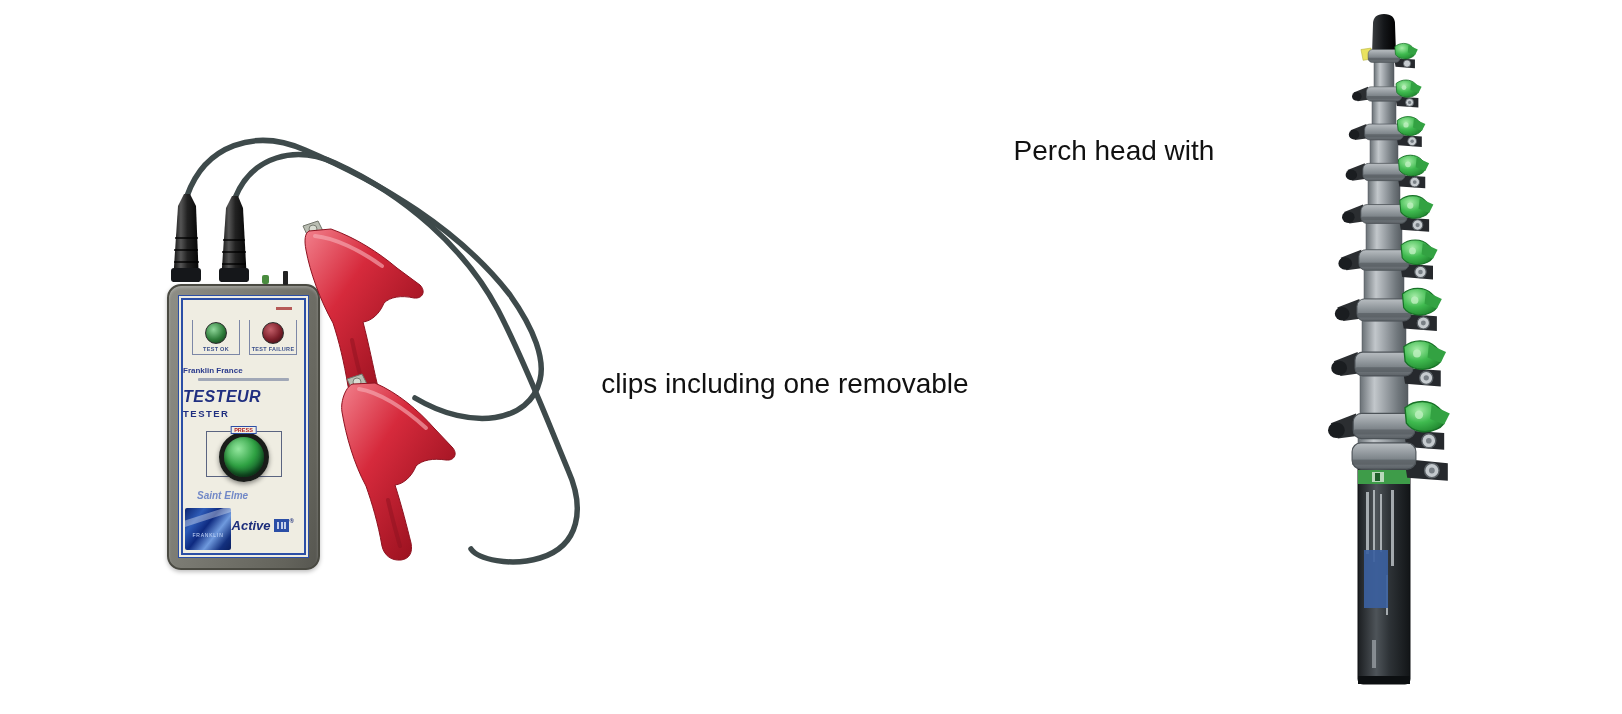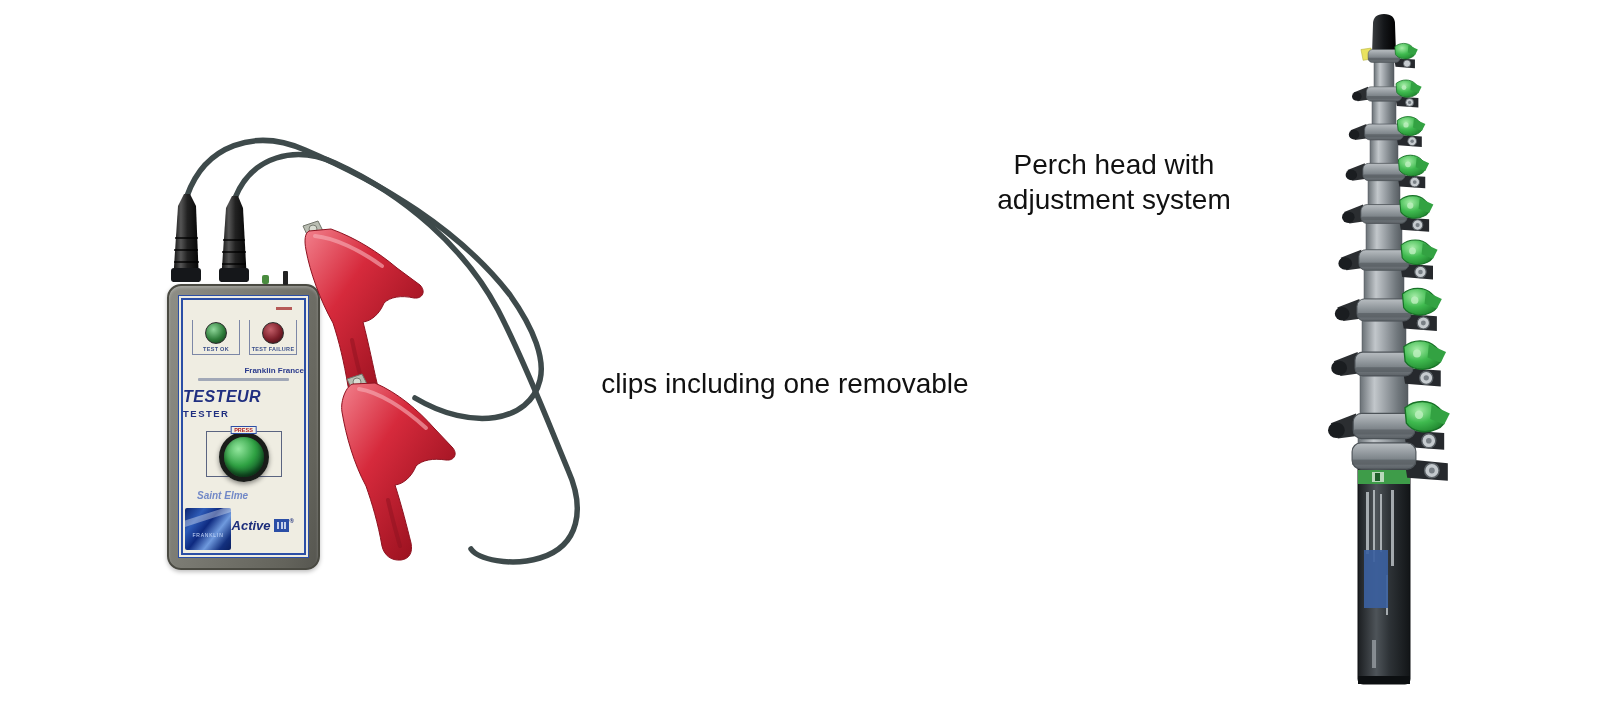--- a/index.html
+++ b/index.html
@@ -4,21 +4,21 @@
 <style>
   html,body{margin:0;padding:0;background:#fff;}
   .canvas{
     position:relative;width:1622px;height:714px;background:#ffffff;overflow:hidden;
     font-family:"Liberation Sans",sans-serif;
   }
   
   .caption{position:absolute;text-align:center;color:#111;line-height:35px;font-size:28px;}
   .caption div{white-space:pre;}
   .caption-tester{left:518px;top:366px;width:534px;}
-  .caption-perch{left:953px;top:147px;width:322px;}
+  .caption-perch{left:953px;top:133px;width:322px;}
   
   .art{position:absolute;left:0;top:0;z-index:3;pointer-events:none;}
   
   .device{
     position:absolute;left:167px;top:284px;width:153px;height:286px;z-index:2;
     border-radius:14px;border:2px solid #4a4a42;box-sizing:border-box;
     background:linear-gradient(105deg,#8e8e86,#7a7a72 40%,#63635b 85%,#565650);
     box-shadow:inset 0 2px 3px rgba(255,255,255,.25), 0 2px 4px rgba(0,0,0,.25);
   }
   .face{
@@ -27,21 +27,21 @@
   }
   .face-inner{position:relative;width:100%;height:100%;border:2px solid #2b4ea6;box-sizing:border-box;background:#efede2;}
   .tiny-red-mark{position:absolute;right:12px;top:7px;width:16px;height:3px;background:#a83434;opacity:.8;}
   .led-unit{position:absolute;top:20px;width:46px;text-align:center;border:1px solid #7c87a6;border-top:none;padding:2px 0 2px;}
   .led-unit.left{left:9px;}
   .led-unit.right{right:7px;}
   .led{width:20px;height:20px;border-radius:50%;margin:0 auto 2px;border:1px solid #2c2c2c;}
   .led-green{background:radial-gradient(circle at 38% 32%,#8fd79a,#2e7d3a 55%,#0d2e14);}
   .led-red{background:radial-gradient(circle at 38% 32%,#c4606a,#7c1f2a 55%,#2e0a10);}
   .led-label{font-size:5.5px;font-weight:bold;color:#3a4f8a;letter-spacing:.3px;}
-  .brand{position:absolute;top:66px;width:100%;text-align:right;font-size:8px;font-weight:bold;color:#2a3a8c;}
+  .brand{position:absolute;top:66px;width:100%;text-align:left;font-size:8px;font-weight:bold;color:#2a3a8c;}
   .brand-sub{position:absolute;top:78px;left:12%;width:76%;height:3px;background:#8d96ac;border-radius:1px;opacity:.8;}
   .title-fr{position:absolute;top:88px;width:100%;text-align:left;font-size:16px;font-weight:bold;font-style:italic;color:#202f80;letter-spacing:.5px;}
   .title-en{position:absolute;top:108px;width:100%;font-size:9.5px;font-weight:bold;color:#202f80;letter-spacing:1.5px;}
   .btn-label{position:absolute;top:126px;left:50%;transform:translateX(-50%);font-size:5.5px;font-weight:bold;color:#b12222;border:1px solid #2b4ea6;background:#f2f0e6;padding:0 3px;z-index:3;white-space:nowrap;}
   .btn-bracket{position:absolute;top:131px;left:50%;transform:translateX(-50%);width:74px;height:44px;border:1px solid #5a6480;z-index:1;}
   .push-button{
     position:absolute;top:132px;left:50%;transform:translateX(-50%);width:50px;height:50px;border-radius:50%;
     border:5px solid #191c19;box-sizing:border-box;z-index:2;
     background:radial-gradient(circle at 36% 30%,#93e79e,#2fa243 45%,#15602a 72%,#093312);
     box-shadow:0 2px 5px rgba(0,0,0,.45), inset 0 -3px 6px rgba(0,0,0,.5);
@@ -252,16 +252,15 @@
         <rect x="-22" y="2.5" width="44" height="3.5" fill="#545a60" opacity="0.65"></rect>
       </g>
     </g>
   </svg>
 
   <div class="caption caption-tester">
     <div>clips including one removable</div>
   </div>
   <div class="caption caption-perch">
     <div>Perch head with</div>
-    <div>adjustment system</div>
   </div>
 
 </div>
 
 </body></html>

